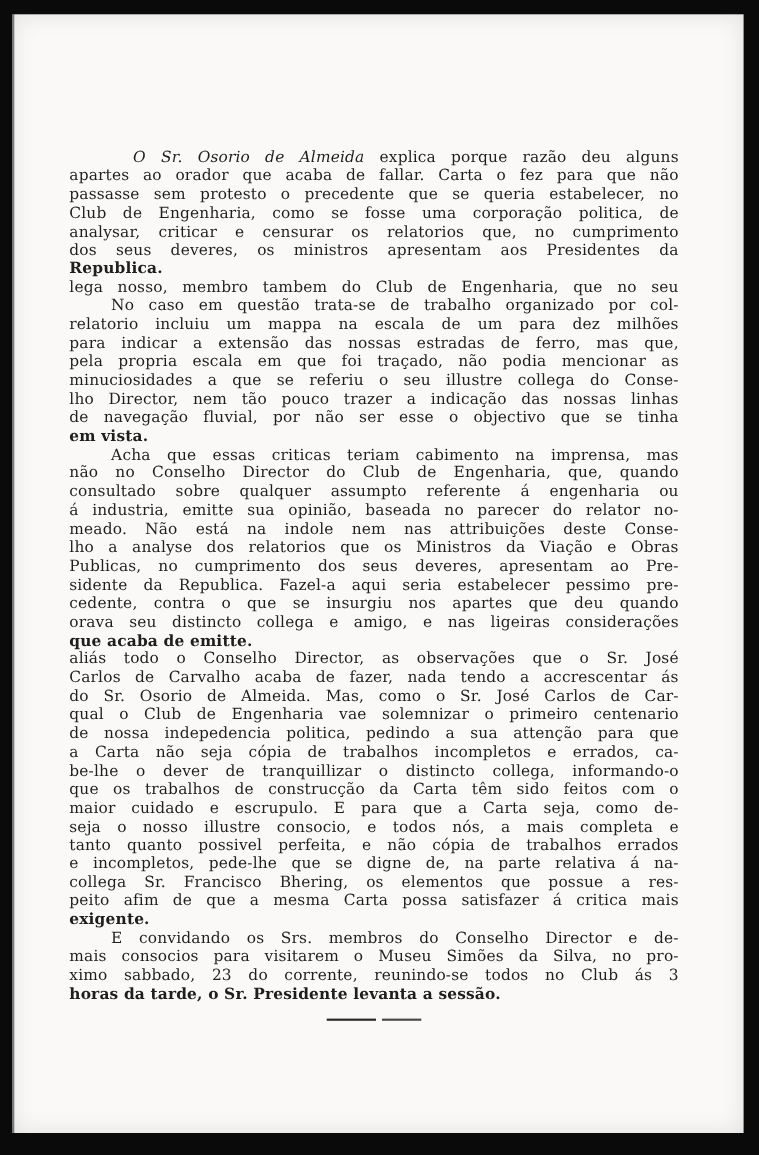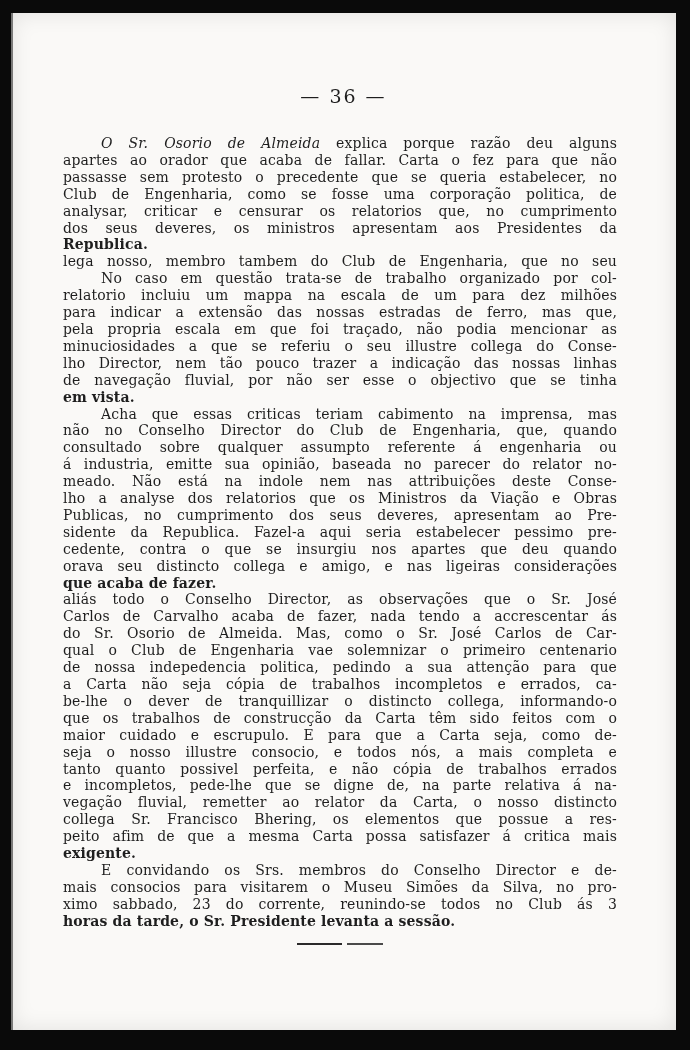--- a/index.html
+++ b/index.html
@@ -59,38 +59,38 @@
   .line.first {
     text-indent: 38px;
   }
   .line.last {
     text-align: left;
     text-align-last: left;
     font-weight: bold;
   }
   .line em {
     font-style: italic;
+    margin-left: 20px;
   }
   .end-divider {
     margin: 13px auto 0 auto;
     width: 86px;
     height: 2px;
     background: linear-gradient(to right,
       #2a2a2a 0%, #2a2a2a 52%,
       rgba(42,42,42,0) 52%, rgba(42,42,42,0) 58%,
       #4a4a4a 58%, #4a4a4a 100%);
   }
 </style>
 </head>
 <body style="--frame-color: #0a0a0a; --paper-color: #faf9f7; --ink-color: #1e1e1e;">
 
 <div class="scan-frame"></div>
 
 <div class="document-page">
-  <div class="page-number">— 36 —</div>
 
   <div class="text-column">
 
   <div class="paragraph">
         <div class="line first"><em>O Sr. Osorio de Almeida</em> explica porque razão deu alguns</div>
         <div class="line">apartes ao orador que acaba de fallar. Carta o fez para que não</div>
         <div class="line">passasse sem protesto o precedente que se queria estabelecer, no</div>
         <div class="line">Club de Engenharia, como se fosse uma corporação politica, de</div>
         <div class="line">analysar, criticar e censurar os relatorios que, no cumprimento</div>
         <div class="line">dos seus deveres, os ministros apresentam aos Presidentes da</div>
@@ -111,36 +111,35 @@
         <div class="line first">Acha que essas criticas teriam cabimento na imprensa, mas</div>
         <div class="line">não no Conselho Director do Club de Engenharia, que, quando</div>
         <div class="line">consultado sobre qualquer assumpto referente á engenharia ou</div>
         <div class="line">á industria, emitte sua opinião, baseada no parecer do relator no-</div>
         <div class="line">meado. Não está na indole nem nas attribuições deste Conse-</div>
         <div class="line">lho a analyse dos relatorios que os Ministros da Viação e Obras</div>
         <div class="line">Publicas, no cumprimento dos seus deveres, apresentam ao Pre-</div>
         <div class="line">sidente da Republica. Fazel-a aqui seria estabelecer pessimo pre-</div>
         <div class="line">cedente, contra o que se insurgiu nos apartes que deu quando</div>
         <div class="line">orava seu distincto collega e amigo, e nas ligeiras considerações</div>
-        <div class="line last">que acaba de fazer.</div>
+        <div class="line last">que acaba de emitte.</div>
       </div>
       <div class="paragraph">
         <div class="line">aliás todo o Conselho Director, as observações que o Sr. José</div>
         <div class="line">Carlos de Carvalho acaba de fazer, nada tendo a accrescentar ás</div>
         <div class="line">do Sr. Osorio de Almeida. Mas, como o Sr. José Carlos de Car-</div>
         <div class="line">qual o Club de Engenharia vae solemnizar o primeiro centenario</div>
         <div class="line">de nossa indepedencia politica, pedindo a sua attenção para que</div>
         <div class="line">a Carta não seja cópia de trabalhos incompletos e errados, ca-</div>
         <div class="line">be-lhe o dever de tranquillizar o distincto collega, informando-o</div>
         <div class="line">que os trabalhos de construcção da Carta têm sido feitos com o</div>
         <div class="line">maior cuidado e escrupulo. E para que a Carta seja, como de-</div>
         <div class="line">seja o nosso illustre consocio, e todos nós, a mais completa e</div>
         <div class="line">tanto quanto possivel perfeita, e não cópia de trabalhos errados</div>
         <div class="line">e incompletos, pede-lhe que se digne de, na parte relativa á na-</div>
-        <div class="line">vegação fluvial, remetter ao relator da Carta, o nosso distincto</div>
         <div class="line">collega Sr. Francisco Bhering, os elementos que possue a res-</div>
         <div class="line">peito afim de que a mesma Carta possa satisfazer á critica mais</div>
         <div class="line last">exigente.</div>
       </div>
       <div class="paragraph">
         <div class="line first">E convidando os Srs. membros do Conselho Director e de-</div>
         <div class="line">mais consocios para visitarem o Museu Simões da Silva, no pro-</div>
         <div class="line">ximo sabbado, 23 do corrente, reunindo-se todos no Club ás 3</div>
         <div class="line last">horas da tarde, o Sr. Presidente levanta a sessão.</div>
       </div>

